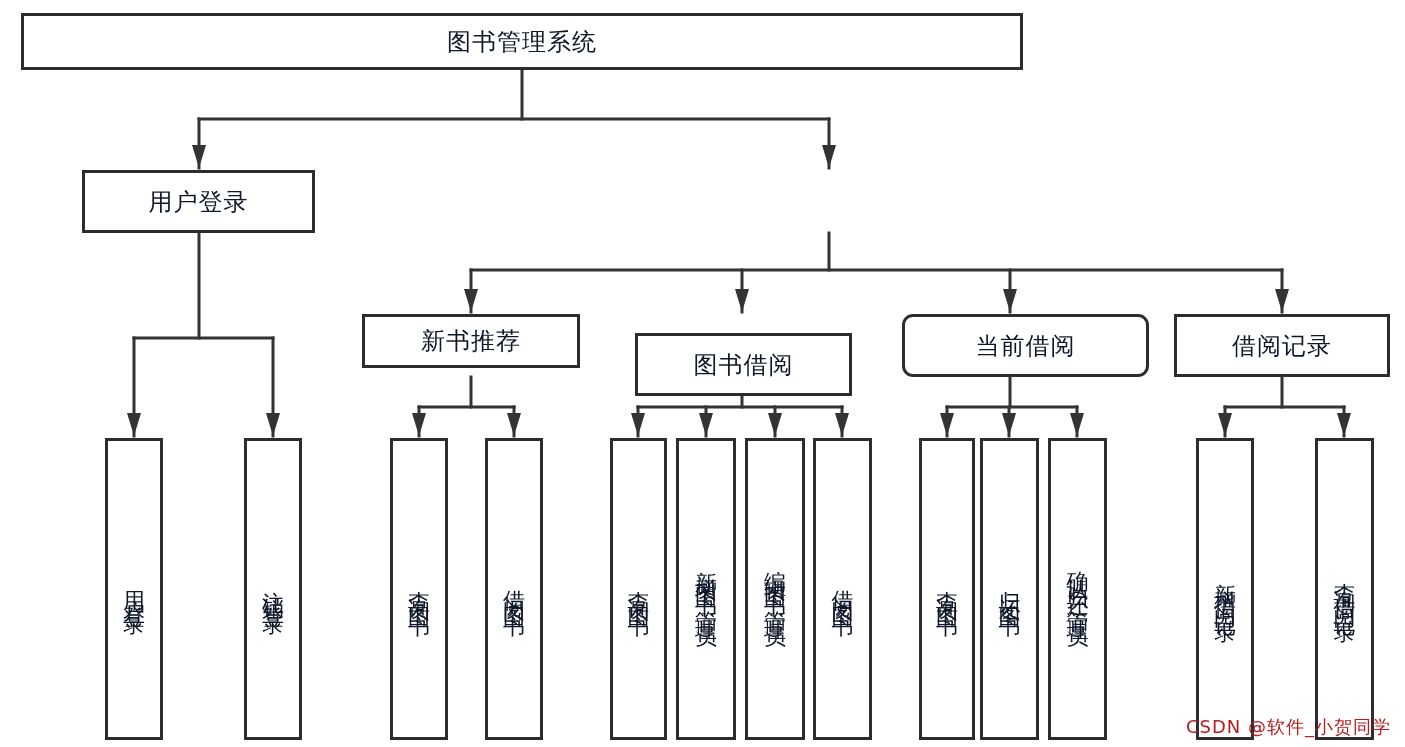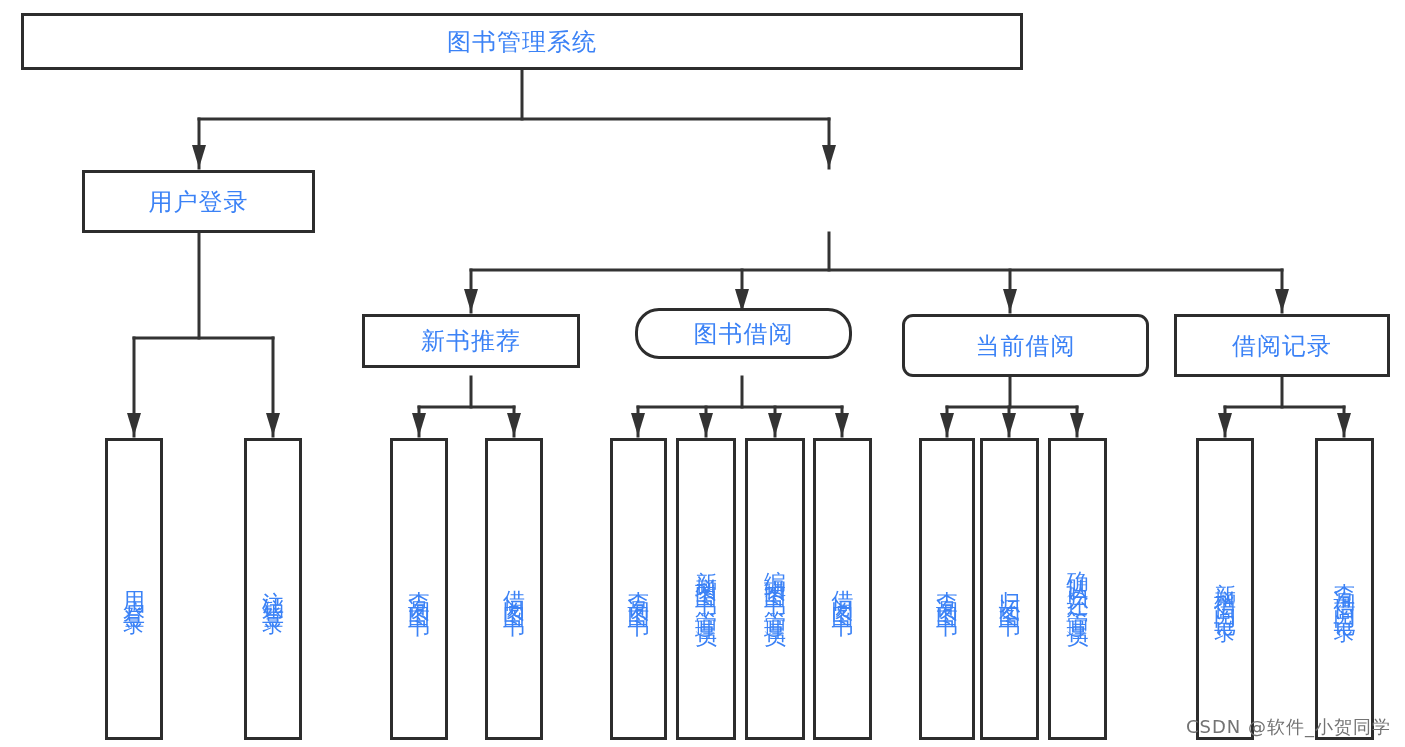--- a/index.html
+++ b/index.html
@@ -14,21 +14,21 @@
   #connectors {
     position: absolute;
     left: 0; top: 0;
     width: 1405px; height: 747px;
   }
   .node {
     position: absolute;
     box-sizing: border-box;
     border: 3px solid #2d2d2d;
     background: #ffffff;
-    color: #3b82f6;
+    color: #0f172a;
     display: flex;
     align-items: center;
     justify-content: center;
     text-align: center;
   }
   .h-node {
     font-size: 24px;
     letter-spacing: 1px;
     white-space: nowrap;
   }
@@ -37,21 +37,21 @@
     writing-mode: vertical-rl;
     text-orientation: mixed;
     letter-spacing: 8px;
     line-height: 1;
   }
   .watermark {
     position: absolute;
     right: 14px;
     bottom: 8px;
     font-size: 18px;
-    color: #737373;
+    color: #b91c1c;
     letter-spacing: 1px;
     white-space: nowrap;
   }
 </style>
 </head>
 <body>
 
 <div id="canvas">
 
   <svg id="connectors" viewBox="0 0 1405 747" xmlns="http://www.w3.org/2000/svg">
@@ -102,21 +102,21 @@
       <path d="M1225 407 V436" marker-end="url(#arrow)"></path>
       <path d="M1344 407 V436" marker-end="url(#arrow)"></path>
     </g>
   </svg>
 
   <div class="node h-node" style="left:21px; top:13px; width:1002px; height:57px;">图书管理系统</div>
 
   <div class="node h-node" style="left:82px; top:170px; width:233px; height:63px;">用户登录</div>
 
   <div class="node h-node" style="left:362px; top:314px; width:218px; height:54px;">新书推荐</div>
-  <div class="node h-node" style="left:635px; top:308px; width:217px; height:51px;border-radius:24px;">图书借阅</div>
+  <div class="node h-node" style="left:635px; top:333px; width:217px; height:63px;">图书借阅</div>
   <div class="node h-node" style="left:902px; top:314px; width:247px; height:63px;border-radius:11px;">当前借阅</div>
   <div class="node h-node" style="left:1174px; top:314px; width:216px; height:63px;">借阅记录</div>
 
   <div class="node v-node" style="left:105px; top:438px; width:58px; height:302px;">用户登录</div>
   <div class="node v-node" style="left:244px; top:438px; width:58px; height:302px;">注销登录</div>
 
   <div class="node v-node" style="left:390px; top:438px; width:58px; height:302px;">查询图书</div>
   <div class="node v-node" style="left:485px; top:438px; width:58px; height:302px;">借阅图书</div>
 
   <div class="node v-node" style="left:610px; top:438px; width:57px; height:302px;">查询图书</div>

